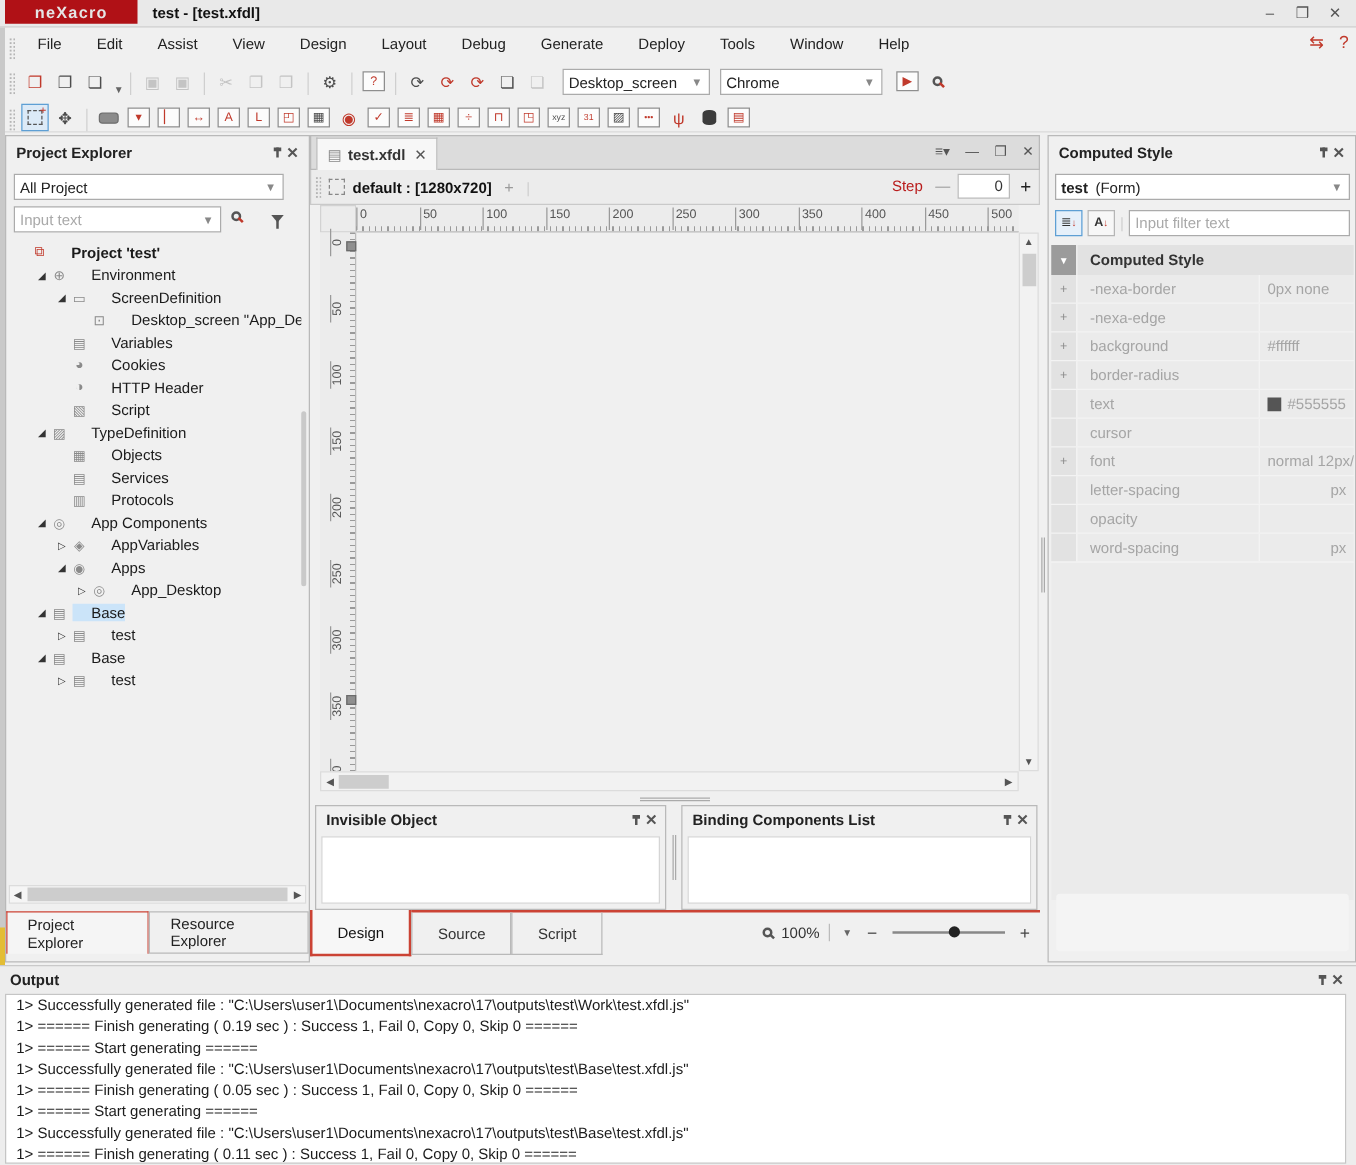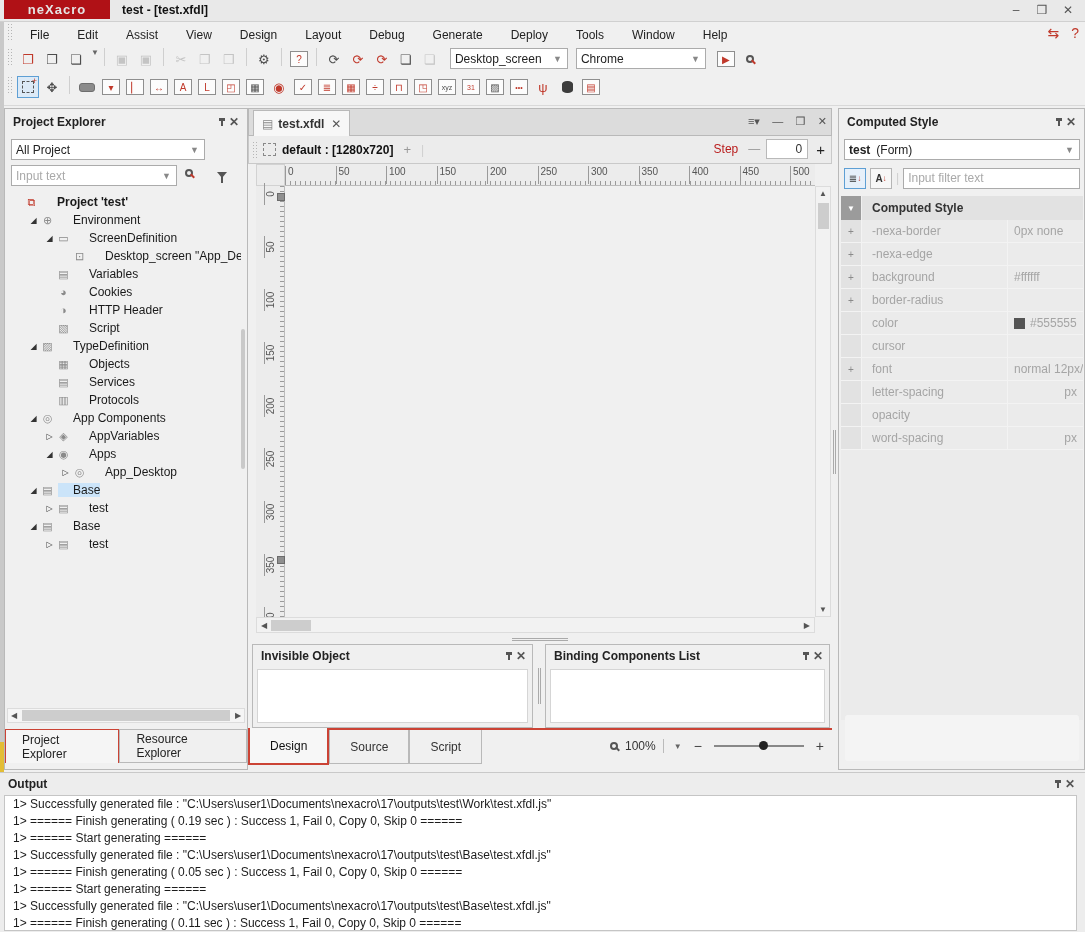--- a/index.html
+++ b/index.html
@@ -1,18 +1,18 @@
 <!DOCTYPE html>
 <html><head>
 <meta charset="utf-8">
 <style>
   * { margin:0; padding:0; box-sizing:border-box; font-family:"Liberation Sans", sans-serif; }
   html,body { width:1085px; height:932px; background:#f0f0f0; overflow:hidden; font-size:12px; color:#333; }
   .abs { position:absolute; }
-  .flex { display:flex; align-items:flex-start; }
+  .flex { display:flex; align-items:flex-end; }
 
   
   #left-strip { left:0; top:0; width:4px; height:932px; background:#c9c9c9; }
   #left-strip .seg { position:absolute; left:0; width:4px; }
 
   
   #titlebar { left:0; top:0; width:1085px; height:22px; background:#e9e9e9; border-bottom:1px solid #d0d0d0; }
   #logo { position:absolute; left:4px; top:0; width:106px; height:19px; background:#b01116; color:#e5e5e5; font-weight:bold; font-size:13px; letter-spacing:1px; display:flex; align-items:center; justify-content:center; }
   #win-title { position:absolute; left:122px; top:3px; font-weight:bold; color:#111; }
   .winbtn { width:26px; height:18px; display:inline-flex; align-items:center; justify-content:center; color:#555; font-size:12px; }
@@ -46,21 +46,21 @@
   .active-tool { border:1px solid #5e9fd4; background:#dceaf7; }
   .cyl { width:11px; height:12px; background:#3c3c3c; border-radius:5px/3px; display:inline-block; }
   .btnface { width:16px; height:9px; background:#8b8b8b; border-radius:3px; border:1px solid #6e6e6e; display:inline-block; }
 
   
   .panel-hdr { height:26px; display:flex; align-items:center; font-weight:bold; color:#222; padding-left:8px; }
   .panel-hdr .sp { flex:1; }
 
   
   #pe { left:4px; top:108px; width:244px; height:662px; border:1px solid #b9b9b9; background:#f0f0f0; }
-  #pe-combo { position:absolute; left:6px; top:30px; width:194px; }
+  #pe-combo { position:absolute; left:6px; top:30px; width:216px; }
   #pe-search { position:absolute; left:6px; top:56px; width:166px; }
   #pe-search-btn { position:absolute; left:180px; top:57px; }
   #pe-filter-btn { position:absolute; left:212px; top:58px; }
   #pe-tree { position:absolute; left:2px; top:84px; width:234px; height:520px; background:#f0f0f0; overflow:hidden; }
   .trow { height:18px; display:flex; align-items:center; white-space:nowrap; }
   .texp { width:13px; font-size:8px; color:#333; text-align:center; flex:none; }
   .ticon { width:15px; font-size:11px; color:#8a8a8a; text-align:center; flex:none; margin-right:3px; }
   .tlabel { color:#1a1a1a;padding-left:15px; }
   .tsel { background:#cbe4f9; }
   #pe-vscroll { position:absolute; right:2px; top:220px; width:4px; height:140px; background:#c9c9c9; border-radius:2px; }
@@ -606,21 +606,21 @@
           <span class="nm">background</span>
           <span class="vl">#ffffff</span>
         </div>
         <div class="csrow">
           <span class="pc">+</span>
           <span class="nm">border-radius</span>
           <span class="vl"></span>
         </div>
         <div class="csrow">
           <span class="pc"></span>
-          <span class="nm">color</span>
+          <span class="nm">text</span>
           <span class="vl"><span class="swatch" style="background: rgb(85, 85, 85);"></span>#555555</span>
         </div>
         <div class="csrow">
           <span class="pc"></span>
           <span class="nm">cursor</span>
           <span class="vl"></span>
         </div>
         <div class="csrow">
           <span class="pc">+</span>
           <span class="nm">font</span>

